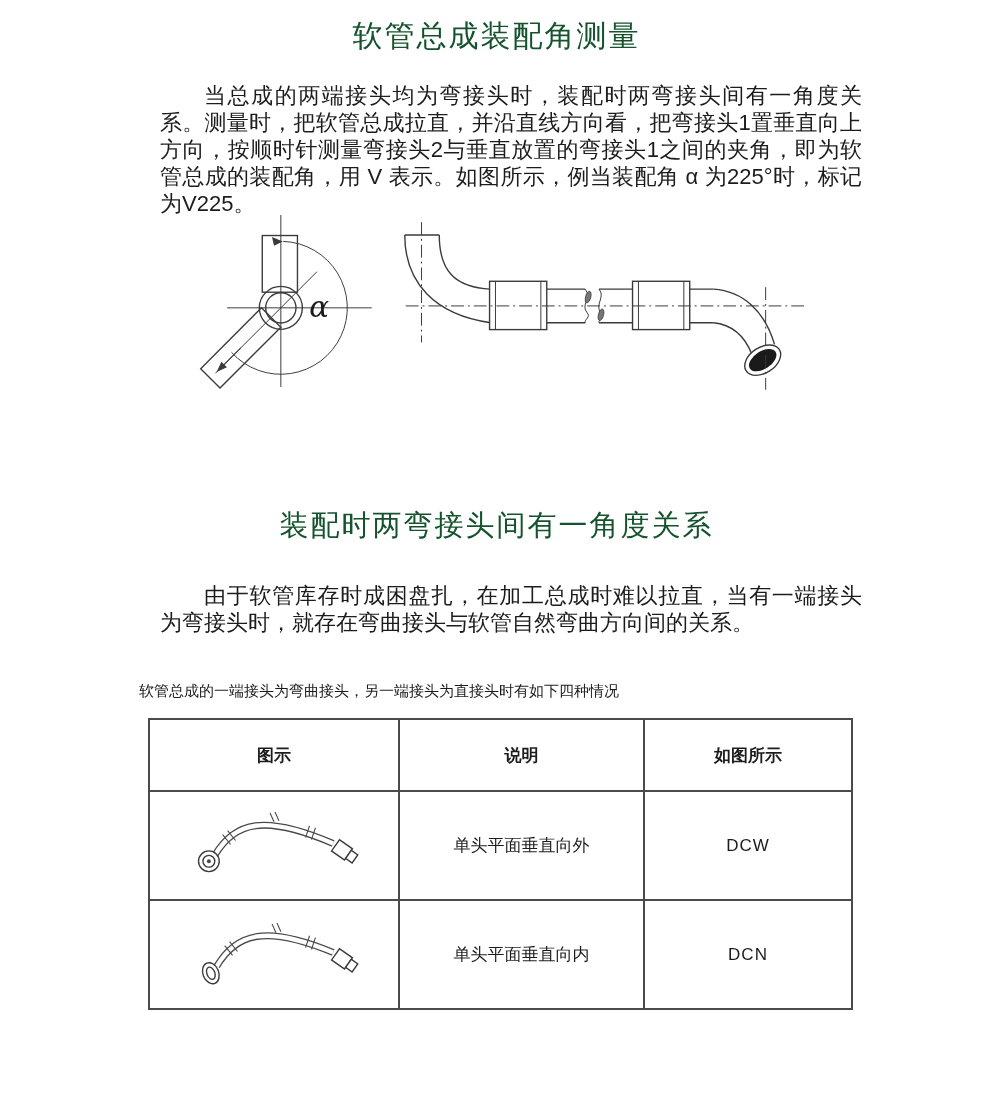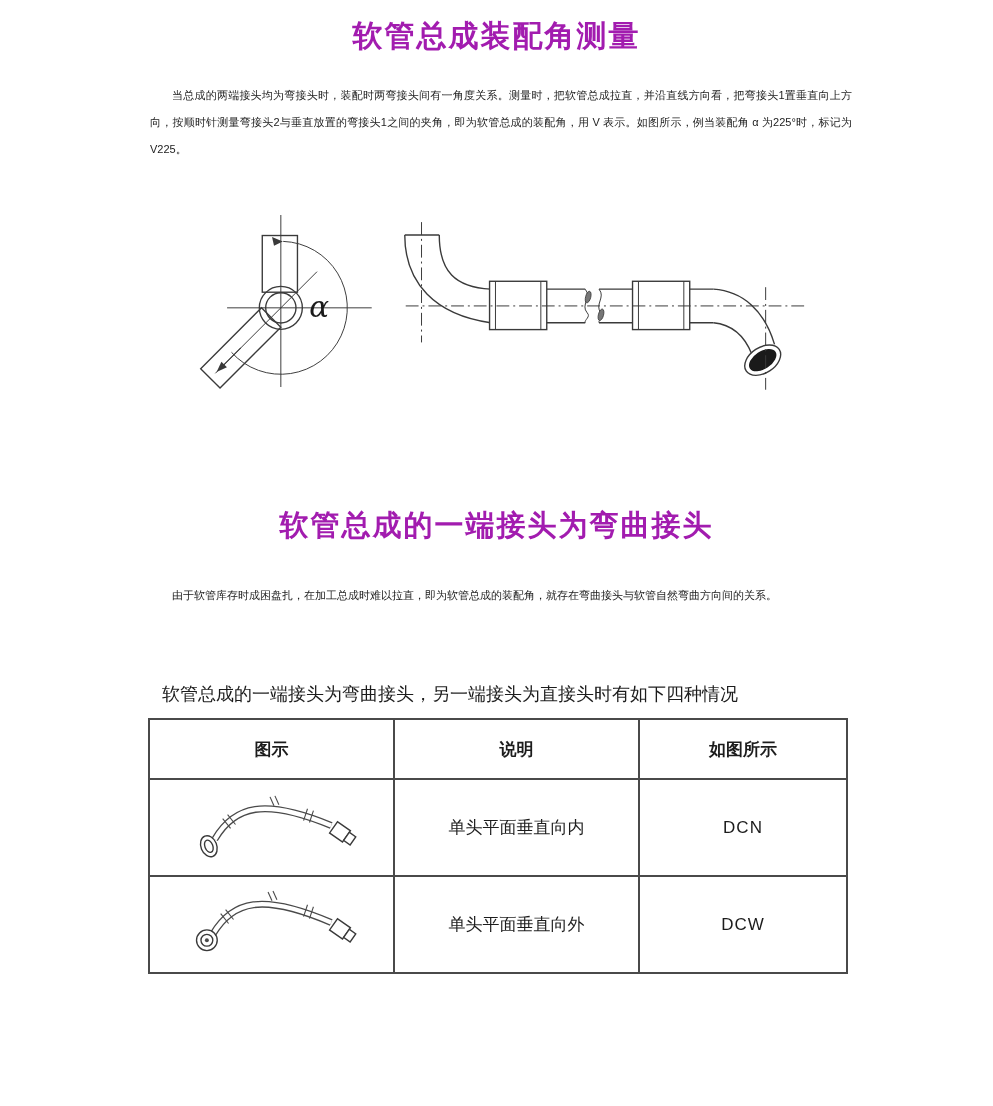--- a/index.html
+++ b/index.html
@@ -1,26 +1,26 @@
 <!DOCTYPE html>
 <html><head>
 <meta charset="utf-8">
 <style>
   html,body{margin:0;padding:0;background:#ffffff;}
   body{font-family:"Liberation Sans","DejaVu Sans",sans-serif;color:#1c1c1c;}
   #page{position:relative;width:993px;height:1106px;background:#ffffff;overflow:hidden;}
-  .title{position:absolute;left:0;width:993px;text-align:center;font-weight:bold;color:#a21caf;
+  .title{position:absolute;left:0;width:993px;text-align:center;font-weight:normal;color:#14532d;
          font-size:30px;letter-spacing:2px;}
-  .para{position:absolute;left:150px;width:702px;font-size:11px;line-height:27px;
+  .para{position:absolute;left:160px;width:702px;font-size:22px;line-height:27px;
         text-align:justify;color:#1c1c1c;}
   .indent{text-indent:2em;}
-  .lead{position:absolute;left:162px;width:760px;font-size:18px;color:#1c1c1c;}
+  .lead{position:absolute;left:139px;width:760px;font-size:15px;color:#1c1c1c;}
   table.spec{position:absolute;left:148px;top:718px;border-collapse:collapse;table-layout:fixed;}
   table.spec th,table.spec td{border:2px solid #4a4a4a;text-align:center;vertical-align:middle;
-        font-size:17px;color:#1c1c1c;background:#fff;padding:8px;}
+        font-size:17px;color:#1c1c1c;background:#fff;padding:14px;}
   table.spec th{height:42px;font-weight:bold;}
   table.spec td{height:77px;}
   td.code{font-size:18px;letter-spacing:1px;}
   .figwrap{position:absolute;}
   
   .ln{stroke:#3a3a3a;stroke-width:1.4;fill:none;}
   .thin{stroke:#3a3a3a;stroke-width:1;fill:none;}
   .dashdot{stroke:#3a3a3a;stroke-width:1;fill:none;stroke-dasharray:13 4 2 4;}
   .fit{fill:#ffffff;stroke:#3a3a3a;stroke-width:1.4;}
   .dark{fill:#1a1a1a;stroke:none;}
@@ -96,40 +96,63 @@
       <rect class="fit" x="248" y="80" width="58" height="49"></rect>
       <line class="thin" x1="254" y1="80" x2="254" y2="129"></line>
       <line class="thin" x1="300" y1="80" x2="300" y2="129"></line>
 
       <line class="dashdot" x1="34" y1="20" x2="34" y2="142"></line>
       <line class="dashdot" x1="18" y1="105" x2="422" y2="105"></line>
       <line class="dashdot" x1="383" y1="86" x2="383" y2="190"></line>
     </svg>
   </div>
 
-  <div class="title" style="top:506px;font-size:29px;">软管总成的一端接头为弯曲接头</div>
+  <div class="title" style="top:506px;font-size:29px;">装配时两弯接头间有一角度关系</div>
 
-  <div class="para indent" style="top:582px;">由于软管库存时成困盘扎，在加工总成时难以拉直，即为软管总成的装配角，就存在弯曲接头与软管自然弯曲方向间的关系。</div>
+  <div class="para indent" style="top:582px;">由于软管库存时成困盘扎，在加工总成时难以拉直，当有一端接头为弯接头时，就存在弯曲接头与软管自然弯曲方向间的关系。</div>
 
   <div class="lead" style="top:682px;">软管总成的一端接头为弯曲接头，另一端接头为直接头时有如下四种情况</div>
 
   <table class="spec">
     <colgroup>
         <col style="width:245px">
         <col style="width:245px">
         <col style="width:208px">
       </colgroup>
     <thead>
       <tr>
         <th>图示</th>
         <th>说明</th>
         <th>如图所示</th>
       </tr>
     </thead>
     <tbody>
+      <tr>
+        <td>
+          <svg width="220" height="74" viewBox="0 0 220 75">
+            <path class="tube-o" d="M50,50 C70,16 100,8 170,38"></path>
+            <path class="tube-i" d="M50,50 C70,16 100,8 170,38"></path>
+            <line class="tick" x1="58" y1="29" x2="66" y2="39"></line>
+            <line class="tick" x1="63" y1="25" x2="71" y2="35"></line>
+            <line class="tick" x1="146" y1="20" x2="142" y2="32"></line>
+            <line class="tick" x1="152" y1="22" x2="148" y2="34"></line>
+            <line class="tick" x1="106" y1="7" x2="110" y2="16"></line>
+            <line class="tick" x1="111" y1="6" x2="115" y2="15"></line>
+            <circle class="fit" cx="44" cy="56" r="10.5"></circle>
+            <circle class="fit" cx="44" cy="56" r="6"></circle>
+            <circle cx="44" cy="56" r="2" fill="#4a4a4a"></circle>
+            <g transform="translate(174,41) rotate(35)">
+              <rect class="fit" x="-2" y="-7" width="16" height="14"></rect>
+              <rect class="fit" x="14" y="-5" width="8" height="10"></rect>
+            </g>
+          </svg>
+        </td>
+        <td>单头平面垂直向外</td>
+        <td class="code">DCW</td>
+      </tr>
       <tr>
         <td>
           <svg width="220" height="74" viewBox="0 0 220 75">
             <path class="tube-o" d="M52,52 C72,18 102,10 170,38"></path>
             <path class="tube-i" d="M52,52 C72,18 102,10 170,38"></path>
             <line class="tick" x1="60" y1="31" x2="68" y2="41"></line>
             <line class="tick" x1="65" y1="27" x2="73" y2="37"></line>
             <line class="tick" x1="146" y1="21" x2="142" y2="33"></line>
             <line class="tick" x1="152" y1="23" x2="148" y2="35"></line>
             <line class="tick" x1="108" y1="9" x2="112" y2="18"></line>
@@ -140,39 +163,16 @@
             </g>
             <g transform="translate(174,41) rotate(35)">
               <rect class="fit" x="-2" y="-7" width="16" height="14"></rect>
               <rect class="fit" x="14" y="-5" width="8" height="10"></rect>
             </g>
           </svg>
         </td>
         <td>单头平面垂直向内</td>
         <td class="code">DCN</td>
       </tr>
-      <tr>
-        <td>
-          <svg width="220" height="74" viewBox="0 0 220 75">
-            <path class="tube-o" d="M50,50 C70,16 100,8 170,38"></path>
-            <path class="tube-i" d="M50,50 C70,16 100,8 170,38"></path>
-            <line class="tick" x1="58" y1="29" x2="66" y2="39"></line>
-            <line class="tick" x1="63" y1="25" x2="71" y2="35"></line>
-            <line class="tick" x1="146" y1="20" x2="142" y2="32"></line>
-            <line class="tick" x1="152" y1="22" x2="148" y2="34"></line>
-            <line class="tick" x1="106" y1="7" x2="110" y2="16"></line>
-            <line class="tick" x1="111" y1="6" x2="115" y2="15"></line>
-            <circle class="fit" cx="44" cy="56" r="10.5"></circle>
-            <circle class="fit" cx="44" cy="56" r="6"></circle>
-            <circle cx="44" cy="56" r="2" fill="#4a4a4a"></circle>
-            <g transform="translate(174,41) rotate(35)">
-              <rect class="fit" x="-2" y="-7" width="16" height="14"></rect>
-              <rect class="fit" x="14" y="-5" width="8" height="10"></rect>
-            </g>
-          </svg>
-        </td>
-        <td>单头平面垂直向外</td>
-        <td class="code">DCW</td>
-      </tr>
     </tbody>
   </table>
 
 </div>
 
 </body></html>

